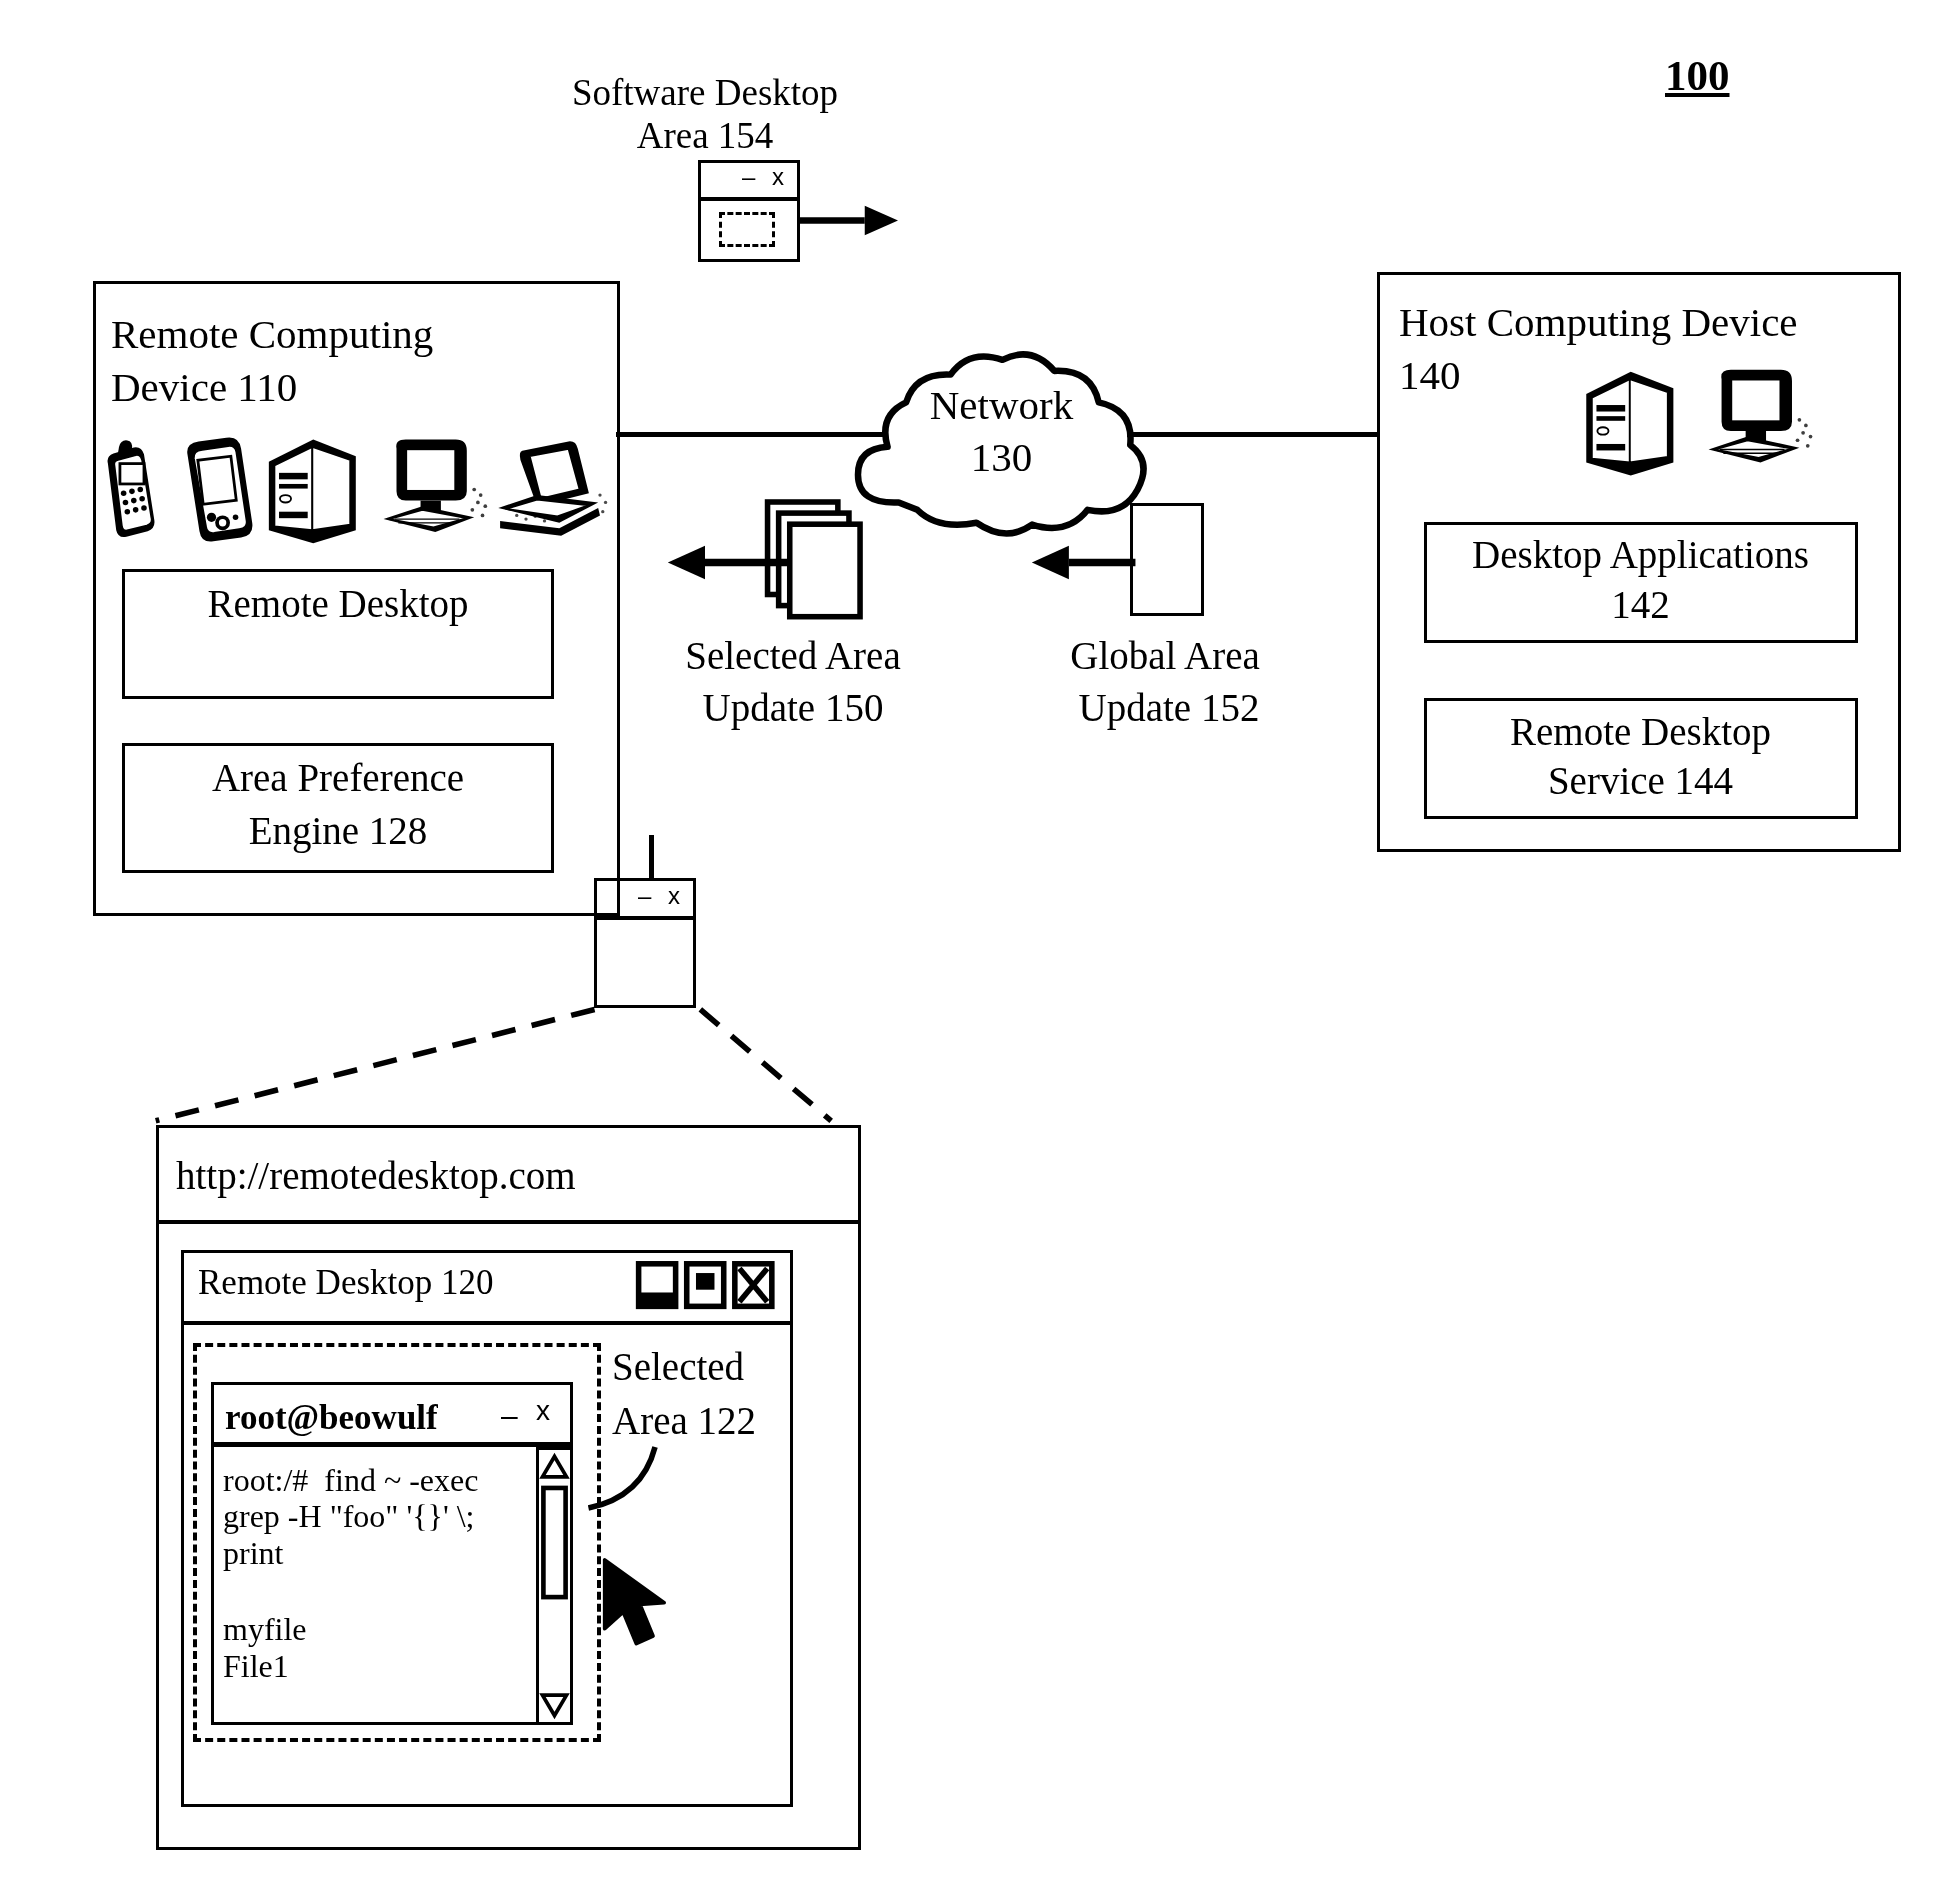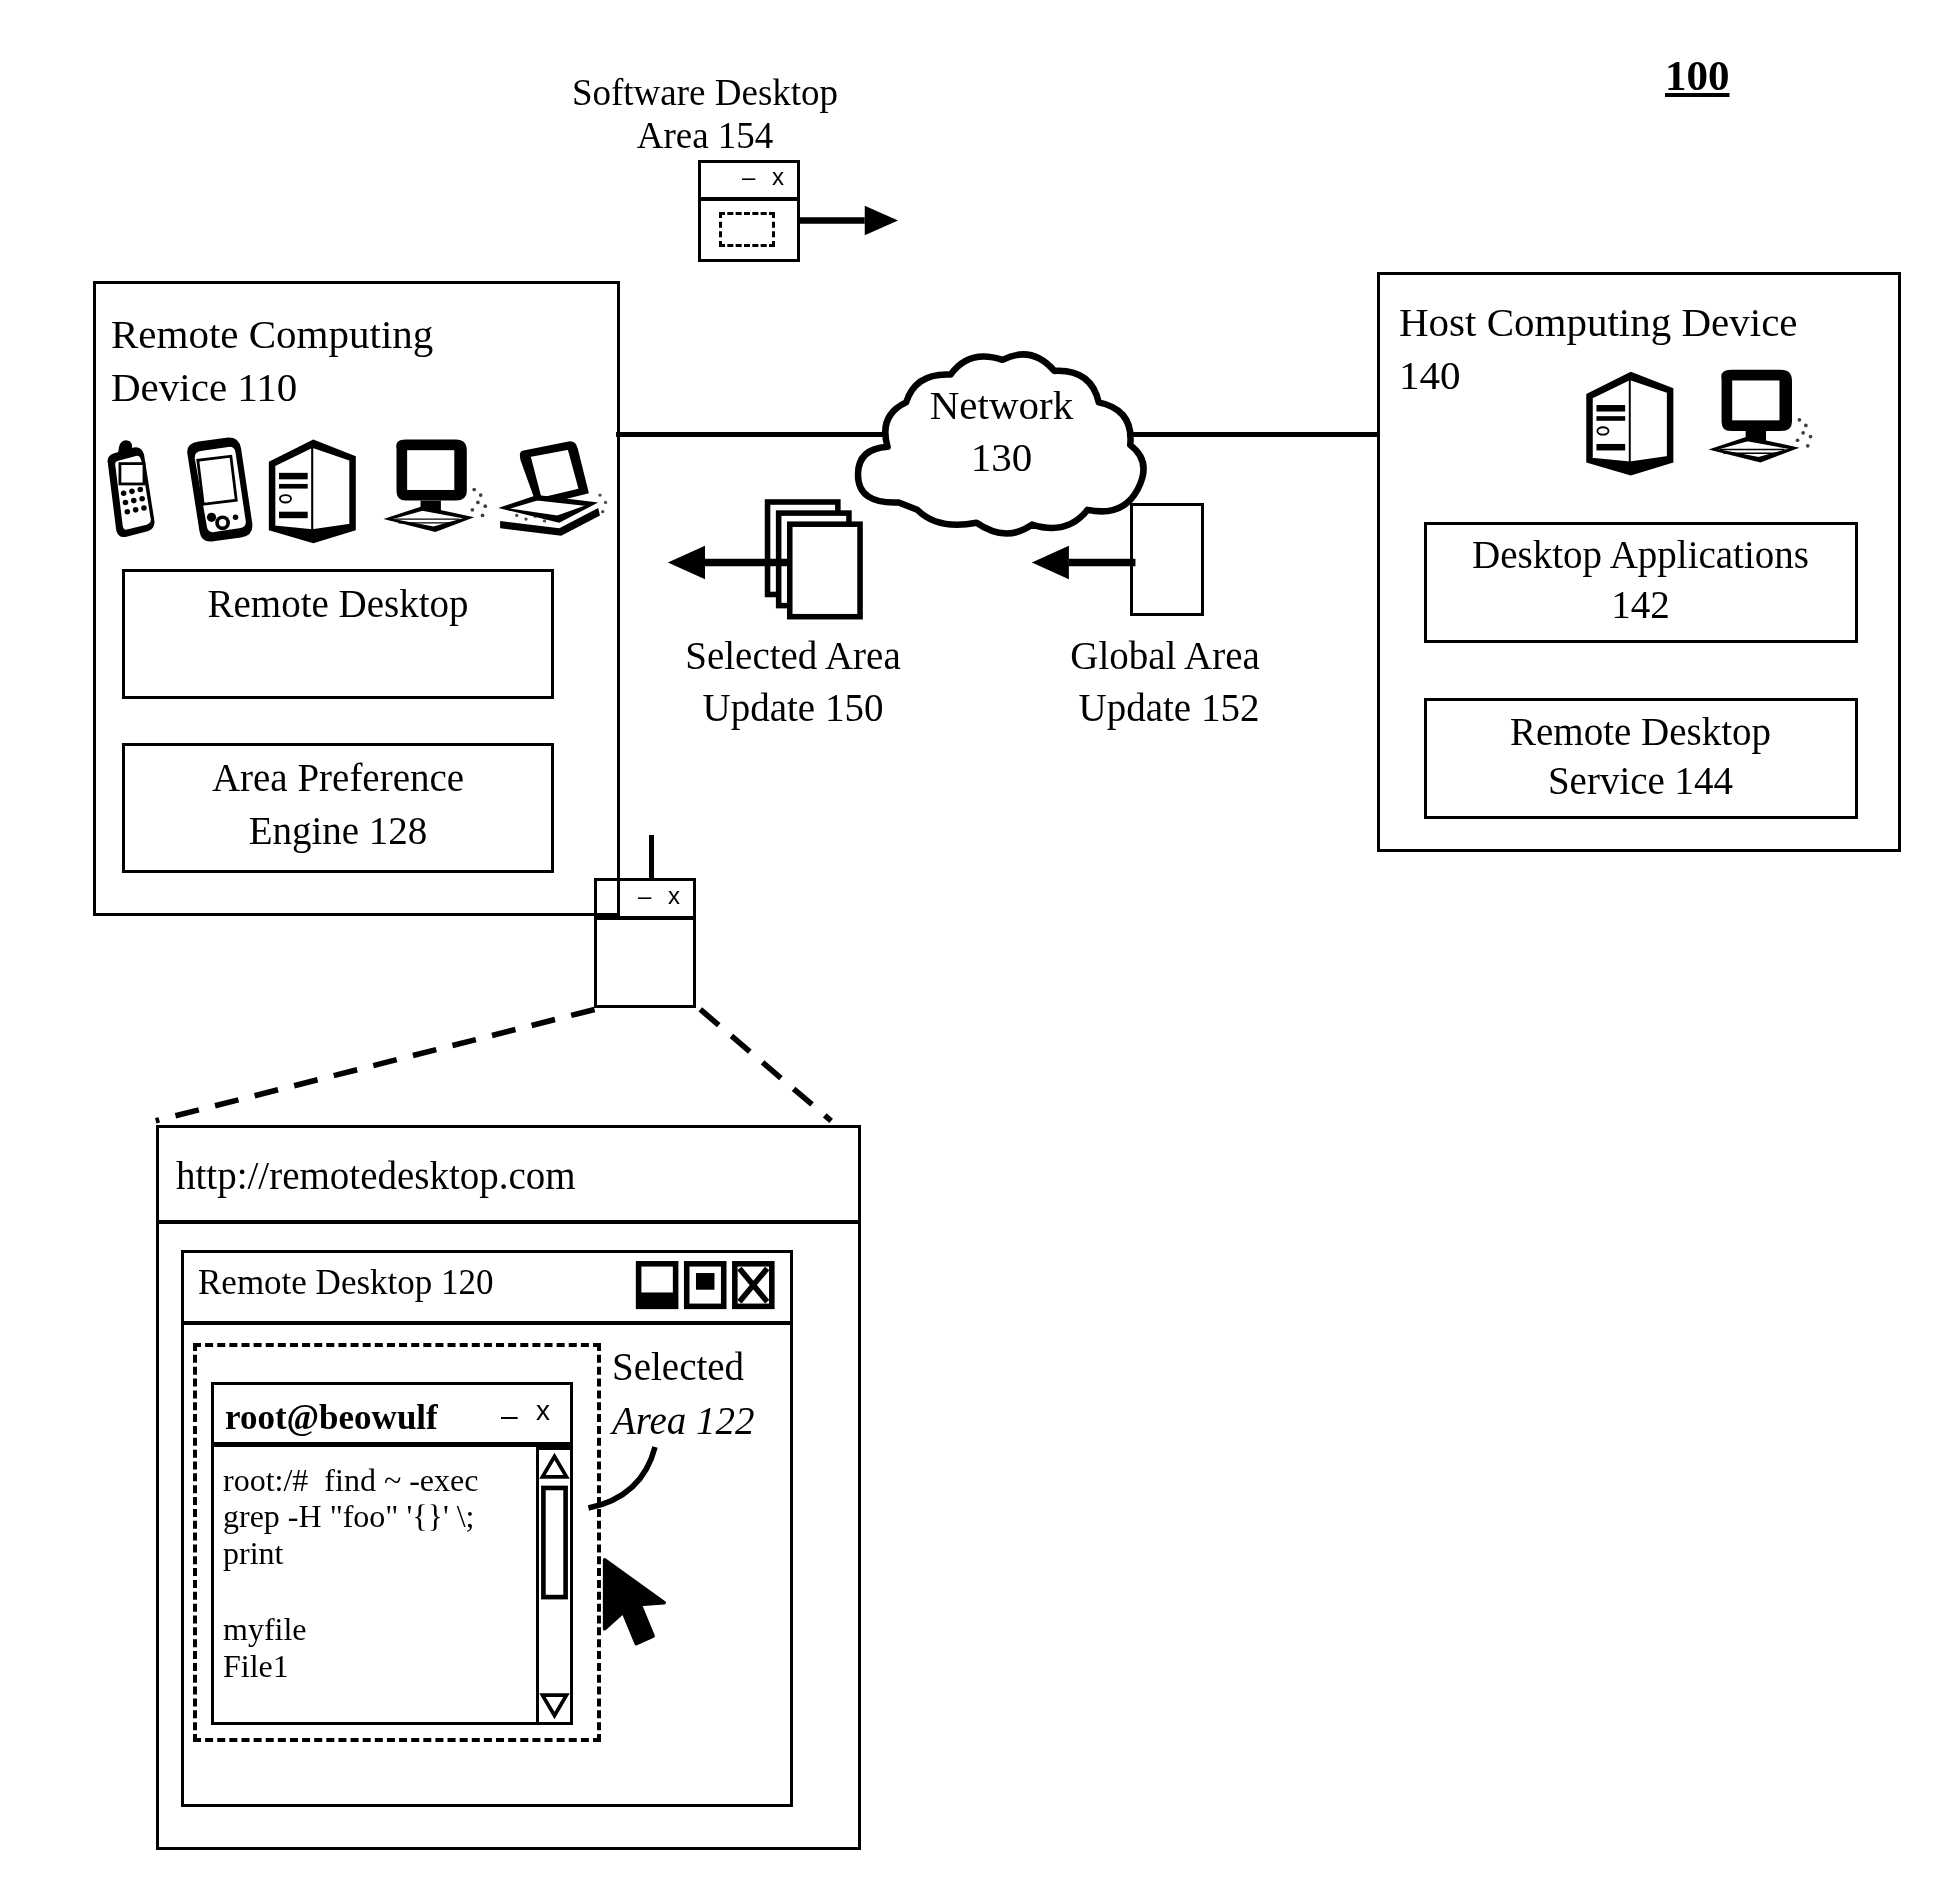--- a/index.html
+++ b/index.html
@@ -235,21 +235,21 @@
     <g>
       <rect x="106" y="4" width="46" height="52" fill="#000"></rect>
       <rect x="112" y="10" width="34" height="40" fill="#fff"></rect>
       <line x1="114" y1="12" x2="144" y2="48" stroke="#000" stroke-width="6"></line>
       <line x1="144" y1="12" x2="114" y2="48" stroke="#000" stroke-width="6"></line>
     </g>
   </svg>
 
   <div style="position:absolute;left:193px;top:1343px;width:408px;height:399px;border:4.6px dashed #000;box-sizing:border-box;"></div>
   <div class="t" style="left:612px;top:1345px;font-size:39px;">Selected</div>
-  <div class="t" style="left:612px;top:1399px;font-size:39px;font-style:italic;">Area 122</div>
+  <div class="t" style="left:612px;top:1399px;font-size:39px;">Area 122</div>
   <svg style="left:557px;top:1447px;width:111px;height:111px;" viewBox="0 0 120 120" width="111" height="111">
     <path d="M106 0 Q92 54 34 66" fill="none" stroke="#000" stroke-width="6"></path>
   </svg>
 
   <div class="box" style="left:211px;top:1382px;width:362px;height:343px;"></div>
   <div class="ln" style="left:211px;top:1442px;width:362px;height:4.6px;"></div>
   <div class="t" style="left:225px;top:1398px;font-size:35px;font-weight:bold;">root@beowulf</div>
   <div class="t" style="left:501px;top:1399px;font-size:30px;font-family:'Liberation Sans',sans-serif;">–</div>
   <div class="t" style="left:536px;top:1395px;font-size:28px;font-family:'Liberation Sans',sans-serif;">x</div>
 

